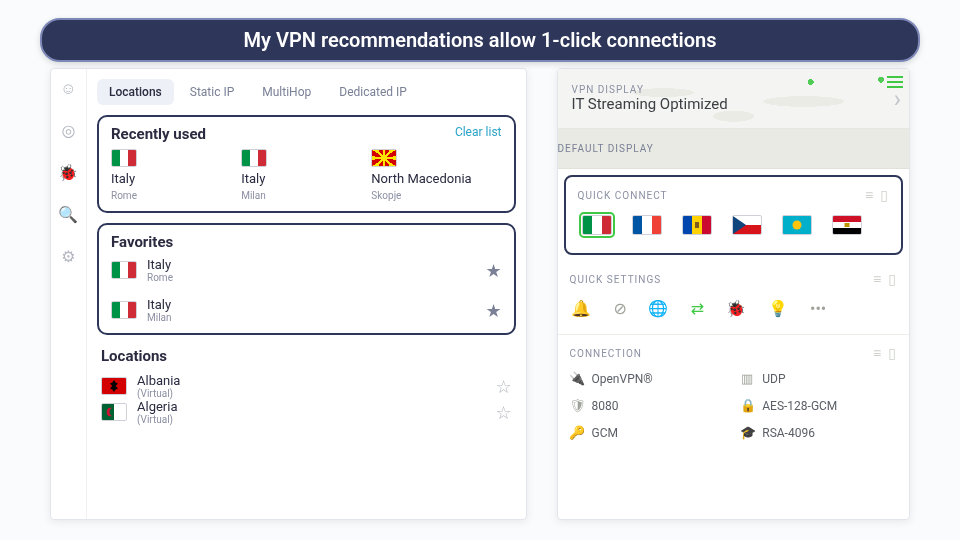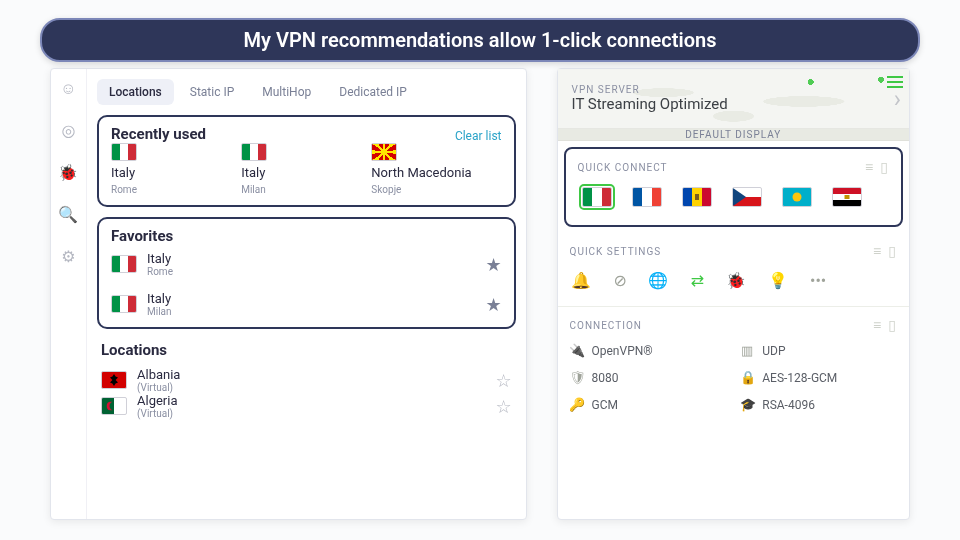--- a/index.html
+++ b/index.html
@@ -60,21 +60,21 @@
   .left-body { flex: 1; padding: 4px 10px 10px 10px; overflow: hidden; }
   .tabs { display:flex; gap: 4px; margin: 6px 0 10px 0; align-items:center; font-size: 12px; color: #7a8096; }
   .tab { padding: 6px 12px; border-radius: 6px; cursor:pointer; }
   .tab.active { background: #eef0f7; color: #2a2a40; font-weight: 500; }
   .section-box {
     border: 2px solid #2e3659;
     border-radius: 10px;
     padding: 8px 12px 10px 12px;
     margin-bottom: 10px;
   }
-  .section-head { display:flex; justify-content:space-between; align-items:flex-end; }
+  .section-head { display:flex; justify-content:space-between; align-items:flex-start; margin-bottom: 6px;}
   .section-title { font-weight: 700; font-size: 15px; }
   .clear-link { color: #2aa3c8; font-size: 12px; cursor:pointer; }
   .recent-grid { display:flex; gap: 0; }
   .recent-item { flex:1; display:flex; flex-direction:column; gap:4px; cursor:pointer;}
   .flag { width: 26px; height: 18px; border:1px solid #d0d0d8; border-radius:2px; display:inline-block; position:relative; overflow:hidden; background:#fff;}
   .country { font-size: 13px; }
   .city { font-size: 10px; color:#8b90a3; }
   .fav-list { display:flex; flex-direction:column; gap: 14px; margin-top:6px;}
   .fav-item { display:flex; align-items:center; gap:10px; cursor:pointer;}
   .fav-text { flex:1; display:flex; flex-direction:column; }
@@ -130,22 +130,22 @@
      radial-gradient(ellipse at 50% 80%, #e8eae3 0 20px, transparent 21px);
     opacity:0.9; z-index:0;
   }
   .r-top > * { position:relative; z-index:1;}
   .r-kicker { font-size:10px; letter-spacing:1px; color:#8b90a3; }
   .r-server { font-size:15px; font-weight:400; color:#3c4045; }
   .r-menu-bar { position:absolute; top:4px; right:6px; display:flex; gap:6px; align-items:center; color:#3fc844; font-size:20px; z-index:2;}
   .r-menu-bar .hamb span{display:block;width:16px;height:2px;background:#3fc844;margin:3px 0;}
   .r-arrow { position:absolute; right:8px; top:50%; transform:translateY(-50%); color:#c2c4c9; font-size:24px; z-index:2; cursor:pointer;}
   .r-strip {
-    background:#e8eae3; text-align:center; font-size:10px; letter-spacing:1px; color:#7a8096;
-    padding:0 0; border-bottom:1px solid #e0e1db;
+    background:#e8eae3; font-size:10px; letter-spacing:1px; color:#7a8096;
+    padding:14px 0; border-bottom:1px solid #e0e1db;
   }
   .r-section {
     padding: 10px 12px 14px 12px;
     border-bottom: 1px solid #eceee8;
     position:relative;
   }
   .r-section.qc { border:2px solid #2e3659; border-radius:8px; margin:6px; }
   .r-sect-head { font-size:10px; letter-spacing:1px; color:#8b90a3; margin-bottom:10px; display:flex; justify-content:space-between; align-items:center;}
   .r-sect-icons { color:#cfd2cb; font-size:14px; display:flex; gap:6px;}
   .qc-flags { display:flex; gap:20px; padding: 2px 4px 4px 4px; flex-wrap:wrap;}
@@ -252,21 +252,21 @@
 
   <div class="panel right-panel">
     <div class="r-top">
       <div class="r-menu-bar">
         <div class="hamb">
             <span></span>
             <span></span>
             <span></span>
           </div>
       </div>
-      <div class="r-kicker">VPN SERVER</div>
+      <div class="r-kicker">VPN DISPLAY</div>
       <div class="r-server">IT Streaming Optimized</div>
       <div class="r-arrow">›</div>
     </div>
     <div class="r-strip">DEFAULT DISPLAY</div>
 
     <div class="r-section qc">
       <div class="r-sect-head">
         <span>QUICK CONNECT</span>
         <span class="r-sect-icons">
             <span>≡</span>

